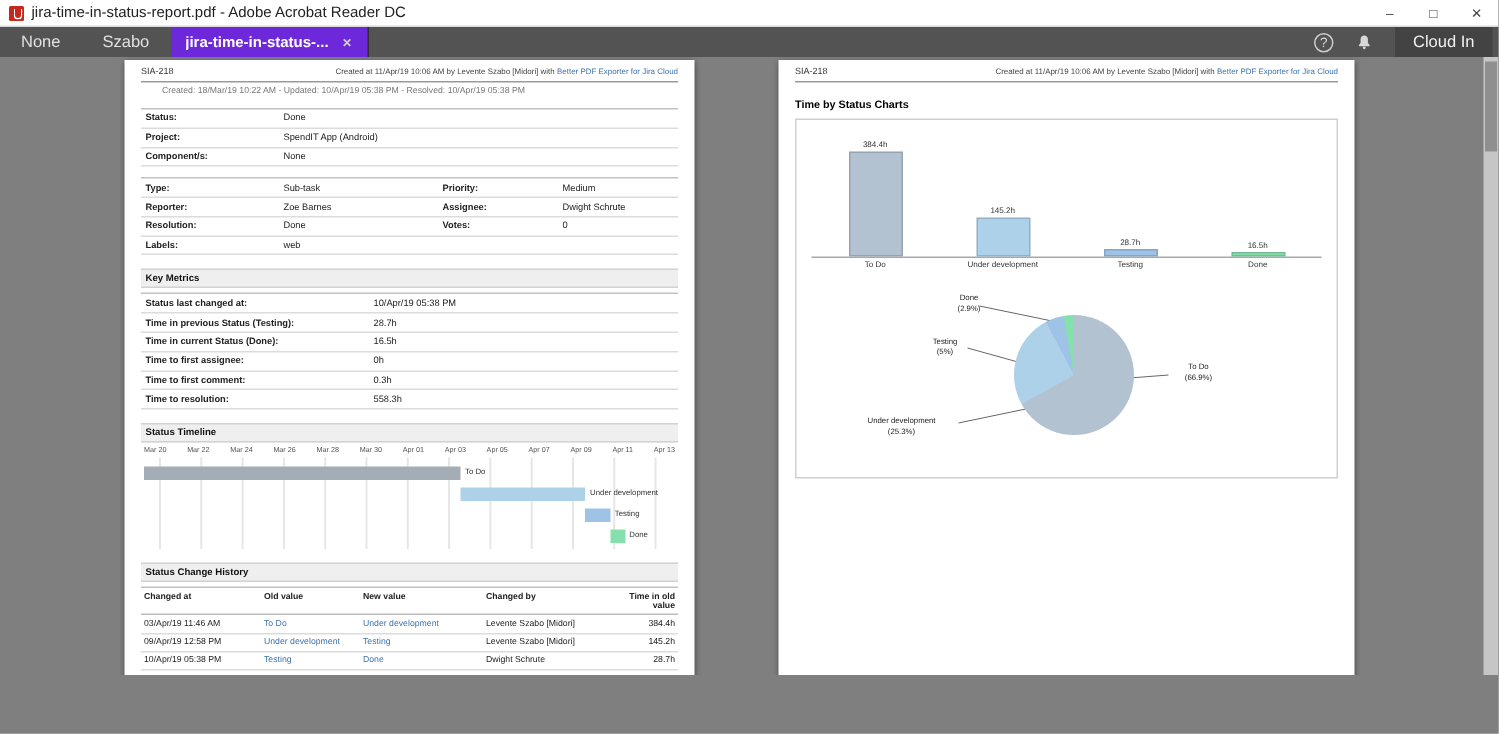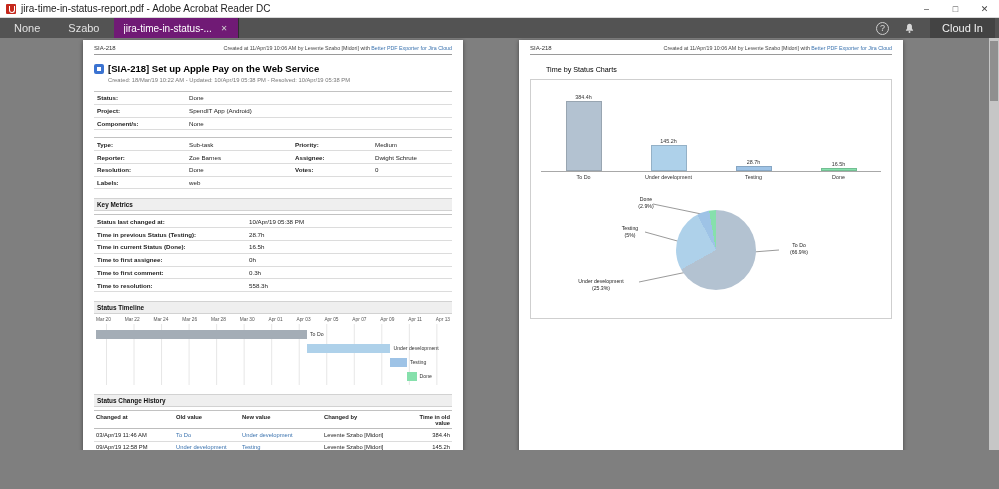--- a/index.html
+++ b/index.html
@@ -15,22 +15,22 @@
   .app-icon::after { content:""; position:absolute; left:3px; top:2px; width:4px; height:6px;
                      border:1px solid #fff; border-top:none; border-radius:0 0 3px 3px; }
   .win-title { font-size:10px; color:#222; white-space:nowrap; }
   .win-controls { margin-left:auto; display:flex; height:100%; }
   .win-btn { width:29px; height:100%; display:flex; align-items:center; justify-content:center;
              font-size:9px; color:#444; cursor:default; }
 
   .tabbar { position:absolute; top:18px; left:0; right:0; height:20px; background:#535353;
             display:flex; align-items:stretch; color:#e2e2e2; font-size:11px; }
   .tab { display:flex; align-items:center; padding:0 14px; cursor:default; }
-  .doc-tab { background:#701a75; color:#fff; display:flex; align-items:center; gap:9px;
-             padding:0 10px; font-size:10px; border-right:1px solid #2e2e2e; max-width:150px; }
+  .doc-tab { background:#6d28d9; color:#fff; display:flex; align-items:center; gap:9px;
+             padding:0 10px; font-size:10px; border-right:1px solid #2e2e2e; max-width:150px;font-weight:bold; }
   .doc-tab .tab-label { white-space:nowrap; overflow:hidden; text-overflow:ellipsis; }
   .tab-close { font-size:8px; color:#cfcfcf; }
   .tab-right { margin-left:auto; display:flex; align-items:center; gap:14px; padding-right:4px; }
   .help-circle { width:13px; height:13px; border:1px solid #cdcdcd; border-radius:50%;
                  display:flex; align-items:center; justify-content:center; font-size:9px; color:#dcdcdc; }
   .bell { width:13px; height:13px; }
   .signin { background:#434343; height:100%; display:flex; align-items:center; padding:0 12px;
             font-size:11px; color:#f2f2f2; }
 
   
@@ -74,21 +74,21 @@
   .tl-bar { height:9px; flex:none; }
   .tl-lbl { font-size:5.2px; color:#333; margin-left:3px; white-space:nowrap; }
 
   .hist td { font-size:5.8px; padding:2.6px 2px; }
   .hist tr.th td { font-weight:bold; border-bottom:1px solid #bdbdbd; }
   .hist td:nth-child(1){ width:80px; } .hist td:nth-child(2){ width:66px; }
   .hist td:nth-child(3){ width:82px; } .hist td:nth-child(4){ width:92px; }
   .hist td:nth-child(5){ text-align:right; }
 
   
-  .charts-title { font-size:7.2px; font-weight:normal; margin:10px 16px 5px; color:#000; }
+  .charts-title { font-size:7.2px; font-weight:bold; margin:10px 0 5px; color:#000; }
   .chart-box { border:1px solid #cfcfcf; padding:8px 10px 8px; }
   .bars-row { display:flex; align-items:flex-end; height:84px; border-bottom:1px solid #a8a8a8; }
   .bar-group { flex:1; display:flex; flex-direction:column; align-items:center; justify-content:flex-end; }
   .bar-val { font-size:5.4px; color:#333; margin-bottom:1px; }
   .bar { width:36px; }
   .xlabels-row { display:flex; font-size:5.4px; color:#333; margin-top:2px; }
   .xlabels-row span { flex:1; text-align:center; }
 
   .piechart { position:relative; height:118px; margin-top:12px; }
   .pie { position:absolute; left:135px; top:18px; width:80px; height:80px; border-radius:50%; }
@@ -140,24 +140,20 @@
 
     <div class="page page1">
       <div class="pdf-hdr">
         <span class="ikey">SIA-218</span>
         <span class="hdr-right">
           <span>Created at 11/Apr/19 10:06 AM by Levente Szabo [Midori] with</span>
           <span class="link">Better PDF Exporter for Jira Cloud</span>
         </span>
       </div>
 
-      <div class="title-row">
-        <div class="issue-icon"></div>
-        <span class="doc-title">[SIA-218] Set up Apple Pay on the Web Service</span>
-      </div>
       <div class="doc-sub">Created: 18/Mar/19 10:22 AM - Updated: 10/Apr/19 05:38 PM - Resolved: 10/Apr/19 05:38 PM</div>
 
       <table class="tbl info1">
         <tbody>
             <tr>
           <td class="lbl">Status:</td>
           <td>Done</td>
         </tr>
         <tr>
           <td class="lbl">Project:</td>

